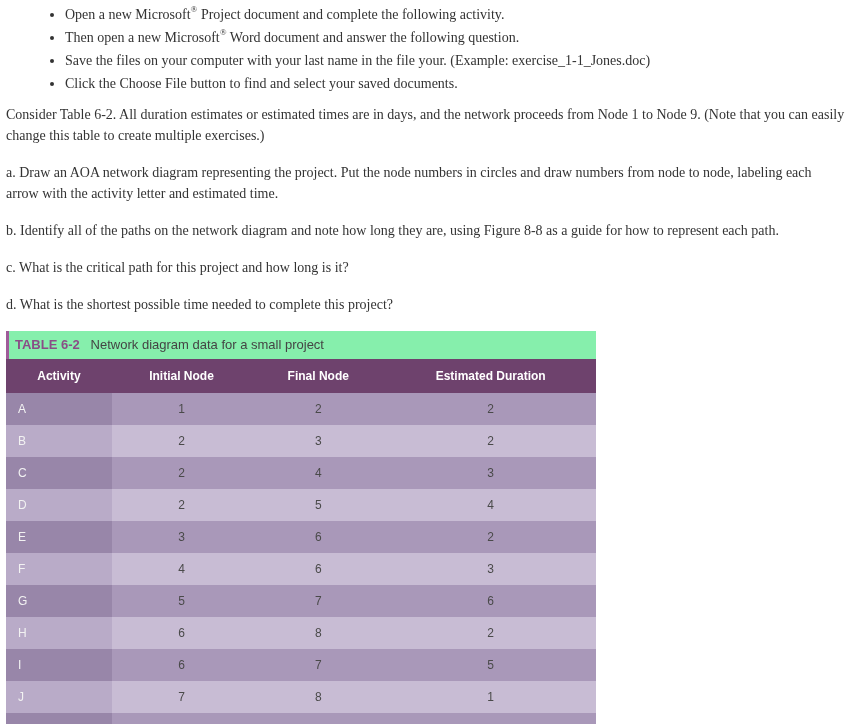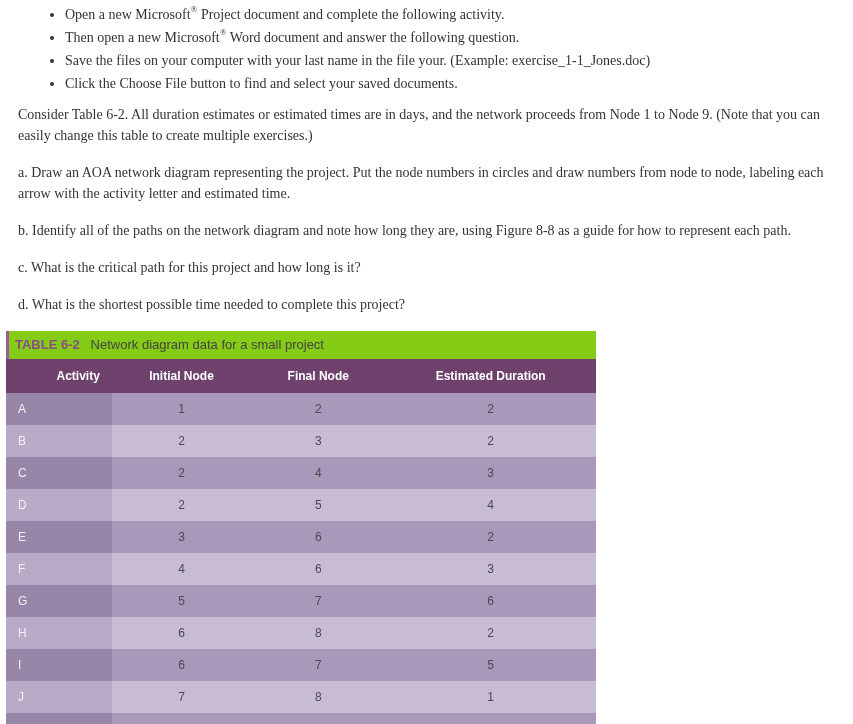--- a/index.html
+++ b/index.html
@@ -19,49 +19,49 @@
       margin-bottom: 2px;
       margin-left: 37px;
     }
     .sup {
       font-size: 9px;
       vertical-align: super;
       position: relative;
       top: -1px;
     }
     .para {
-      margin: 0 0 16px 12px;
+      margin: 0 0 16px 0;
     }
     .table-wrap {
       margin-top: 12px;
       width: 590px;
     }
     .table-title {
       font-family: Arial, Helvetica, sans-serif;
       font-size: 13px;
       padding: 4px 6px;
       color: #444;
       border-left: 3px solid #9f5b99;
-      background: #84cc16;
+      background: #86efac;
     }
     .table-title .label {
       color: #8a4d86;
       font-weight: bold;
     }
     table.data-table {
       border-collapse: collapse;
       width: 100%;
       font-family: Arial, Helvetica, sans-serif;
       font-size: 12px;
     }
     table.data-table th {
       background: #6e426d;
       color: #fff;
       font-weight: bold;
-      text-align: right;
+      text-align: center;
       padding: 8px 12px;
     }
     table.data-table th.center, table.data-table td.center {
       text-align: center;
     }
     table.data-table td {
       padding: 7px 12px;
       color: #4a4a4a;
     }
     table.data-table td.activity-cell {

